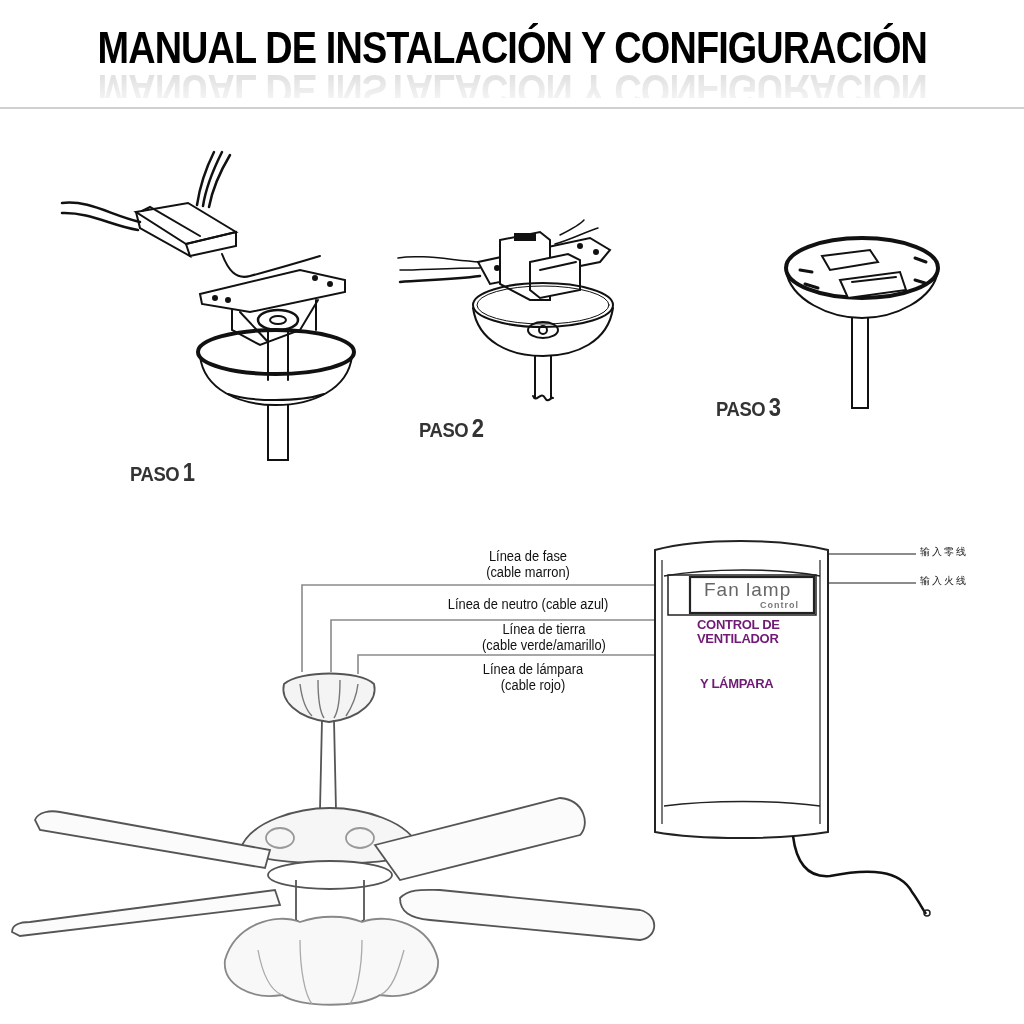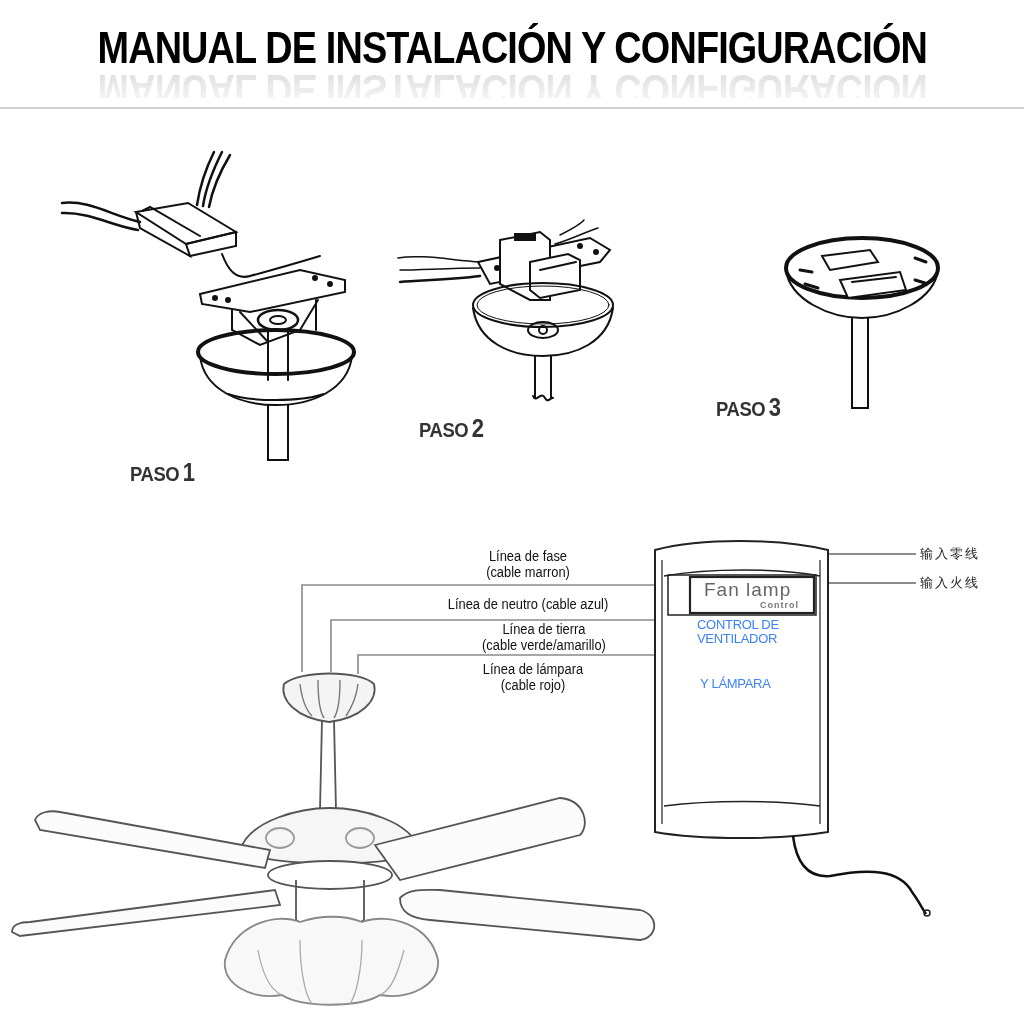--- a/index.html
+++ b/index.html
@@ -32,24 +32,24 @@
     margin-top: 48px;
   }
   .rule { position: absolute; left: 0; top: 107px; width: 1024px; height: 2px; background: #d0d0d0; }
   .paso {
     position: absolute; font-weight: bold; font-size: 21px; color: #333;
     letter-spacing: -0.5px; transform: scaleX(0.88); transform-origin: left center;
   }
   .paso .num { font-size: 25px; margin-left: 4px; }
   svg.art { position: absolute; left: 0; top: 0; }
   .wlabel { position: absolute; font-size: 14px; color: #111; text-align: center; line-height: 16px; white-space: nowrap; transform: scaleX(0.92); }
-  .box-text { position: absolute; font-size: 13px; font-weight: normal; color: #3b82f6; line-height: 14px; letter-spacing: -0.3px; }
+  .box-text { position: absolute; font-size: 13px; font-weight: bold; color: #701a75; line-height: 14px; letter-spacing: -0.3px; }
   .screen-title { position: absolute; font-size: 19px; color: #666; letter-spacing: 1px; text-align: center; }
   .screen-sub { position: absolute; font-size: 9px; color: #777; font-weight: bold; letter-spacing: 1px; }
-  .cn { position: absolute; font-size: 13px; color: #222; letter-spacing: 2px; font-family: "DejaVu Sans", sans-serif; }
+  .cn { position: absolute; font-size: 10px; color: #222; letter-spacing: 2px; font-family: "DejaVu Sans", sans-serif; }
 </style>
 </head>
 <body>
 
 <div class="title-wrap">
   <span class="title">MANUAL DE INSTALACIÓN Y CONFIGURACIÓN</span>
 </div>
 <div class="reflection">
   <span>MANUAL DE INSTALACIÓN Y CONFIGURACIÓN</span>
 </div>

